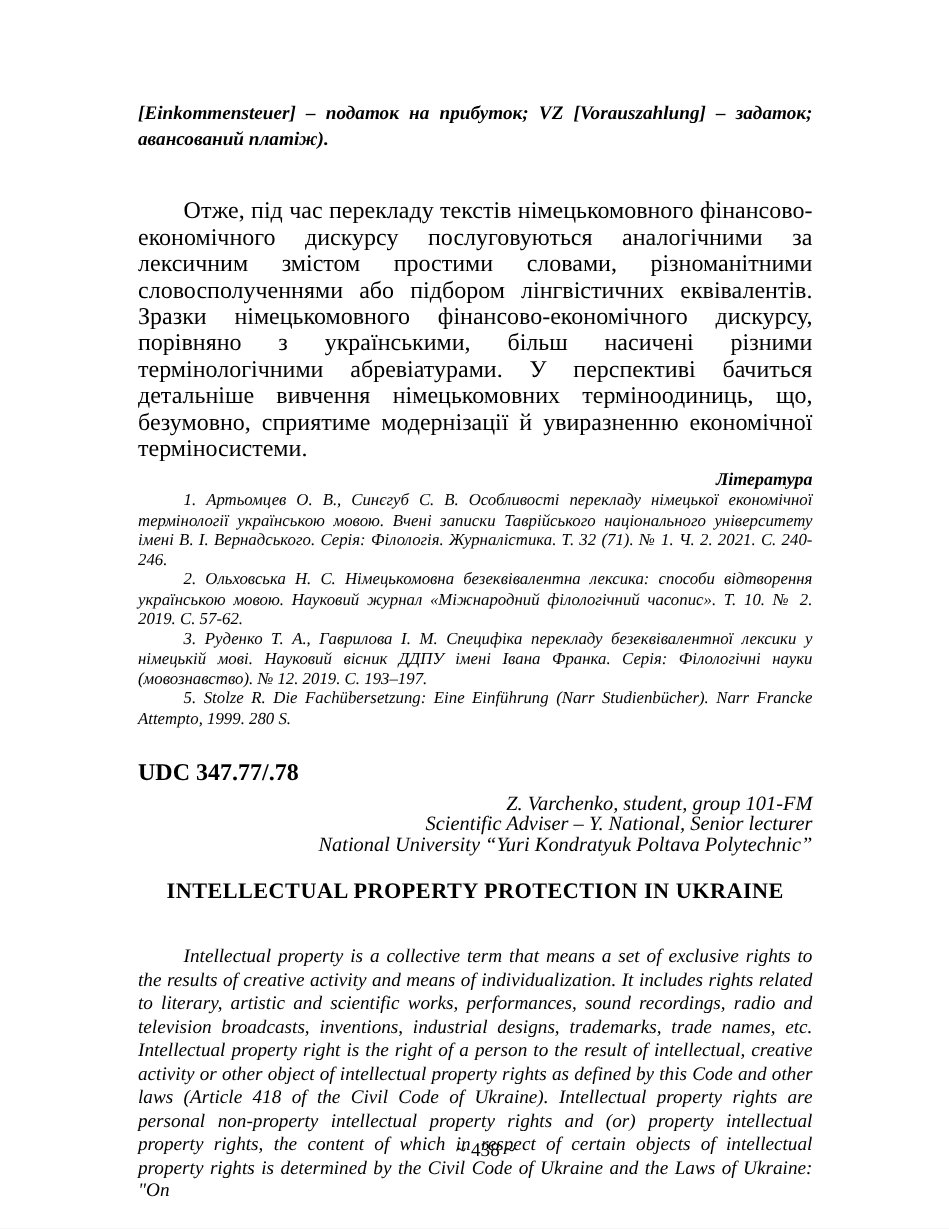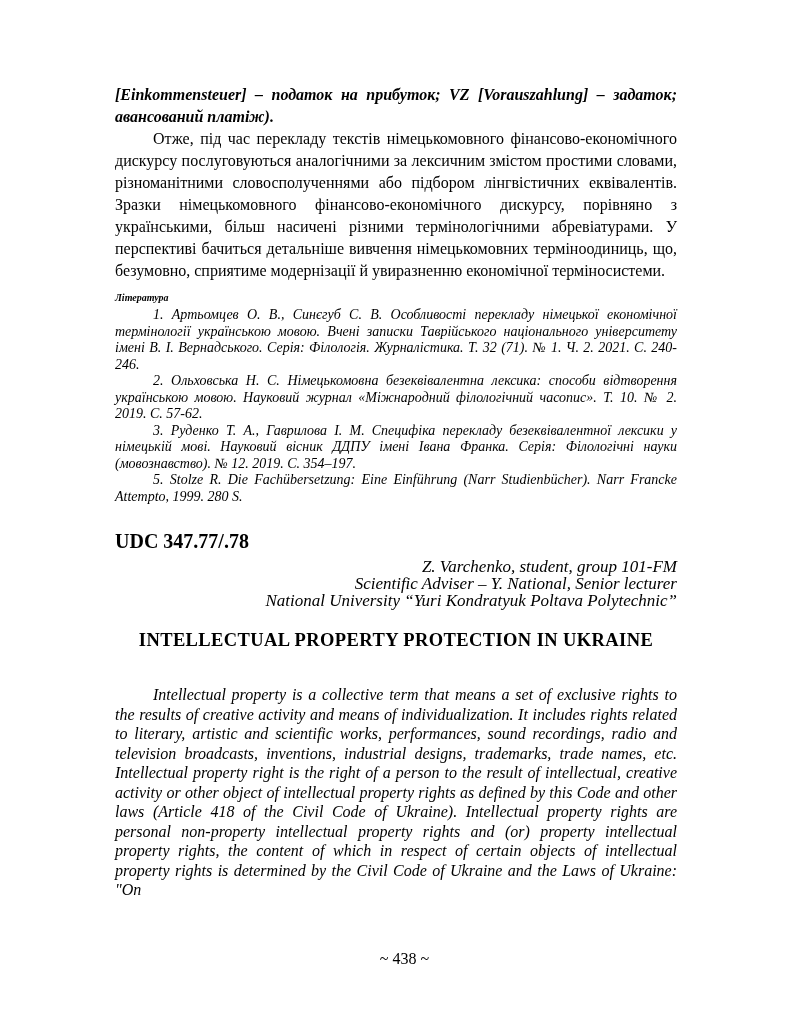--- a/index.html
+++ b/index.html
@@ -21,32 +21,33 @@
     width: 562px;
   }
   .lead-par {
     font-size: 16px;
     line-height: 22px;
     font-weight: bold;
     font-style: italic;
     text-align: justify;
   }
   .body-par {
-    font-size: 16px;
+    font-size: 20px;
     line-height: 22px;
     text-align: justify;
     text-indent: 38px;
+    margin-top: 37px;
   }
   .ref-heading {
     margin-top: 6px;
-    font-size: 10px;
+    font-size: 15px;
     line-height: 19px;
     font-style: italic;
     font-weight: bold;
-    text-align: left;
+    text-align: right;
   }
   .ref-item {
     font-size: 14px;
     line-height: 16.5px;
     font-style: italic;
     text-align: justify;
     text-indent: 38px;
   }
   .udc {
     margin-top: 26px;
@@ -96,21 +97,21 @@
 
     <p class="lead-par">[Einkommensteuer] – податок на прибуток; VZ [Vorauszahlung] – задаток; авансований платіж).</p>
 
     <p class="body-par">Отже, під час перекладу текстів німецькомовного фінансово-економічного дискурсу послуговуються аналогічними  за лексичним змістом простими словами, різноманітними словосполученнями або підбором лінгвістичних еквівалентів. Зразки німецькомовного фінансово-економічного дискурсу, порівняно з українськими, більш насичені різними термінологічними абревіатурами. У перспективі бачиться детальніше вивчення німецькомовних терміноодиниць, що, безумовно, сприятиме модернізації й увиразненню економічної терміносистеми.</p>
 
     <p class="ref-heading">Література</p>
 
     <div>
       <p class="ref-item">1. Артьомцев О. В., Синєгуб С. В. Особливості перекладу німецької економічної термінології українською мовою. Вчені записки Таврійського національного університету імені В. І. Вернадського. Серія: Філологія. Журналістика. Т. 32 (71). № 1. Ч. 2. 2021. С. 240-246.</p>
       <p class="ref-item">2. Ольховська Н. С. Німецькомовна безеквівалентна лексика: способи відтворення українською мовою. Науковий журнал «Міжнародний філологічний часопис». Т. 10. № 2. 2019. С. 57-62.</p>
-      <p class="ref-item">3. Руденко Т. А., Гаврилова І. М. Специфіка перекладу безеквівалентної лексики у німецькій мові. Науковий вісник ДДПУ імені Івана Франка. Серія: Філологічні науки (мовознавство). № 12. 2019. С. 354–197.</p>
+      <p class="ref-item">3. Руденко Т. А., Гаврилова І. М. Специфіка перекладу безеквівалентної лексики у німецькій мові. Науковий вісник ДДПУ імені Івана Франка. Серія: Філологічні науки (мовознавство). № 12. 2019. С. 193–197.</p>
       <p class="ref-item">5. Stolze R. Die Fachübersetzung: Eine Einführung (Narr Studienbücher). Narr Francke Attempto, 1999. 280 S.</p>
     </div>
 
     <p class="udc">UDC 347.77/.78</p>
 
     <div class="byline">
       <p>Z. Varchenko, student, group 101-FM</p>
       <p>Scientific Adviser – Y. National, Senior lecturer</p>
       <p>National University “Yuri Kondratyuk Poltava Polytechnic”</p>
     </div>

